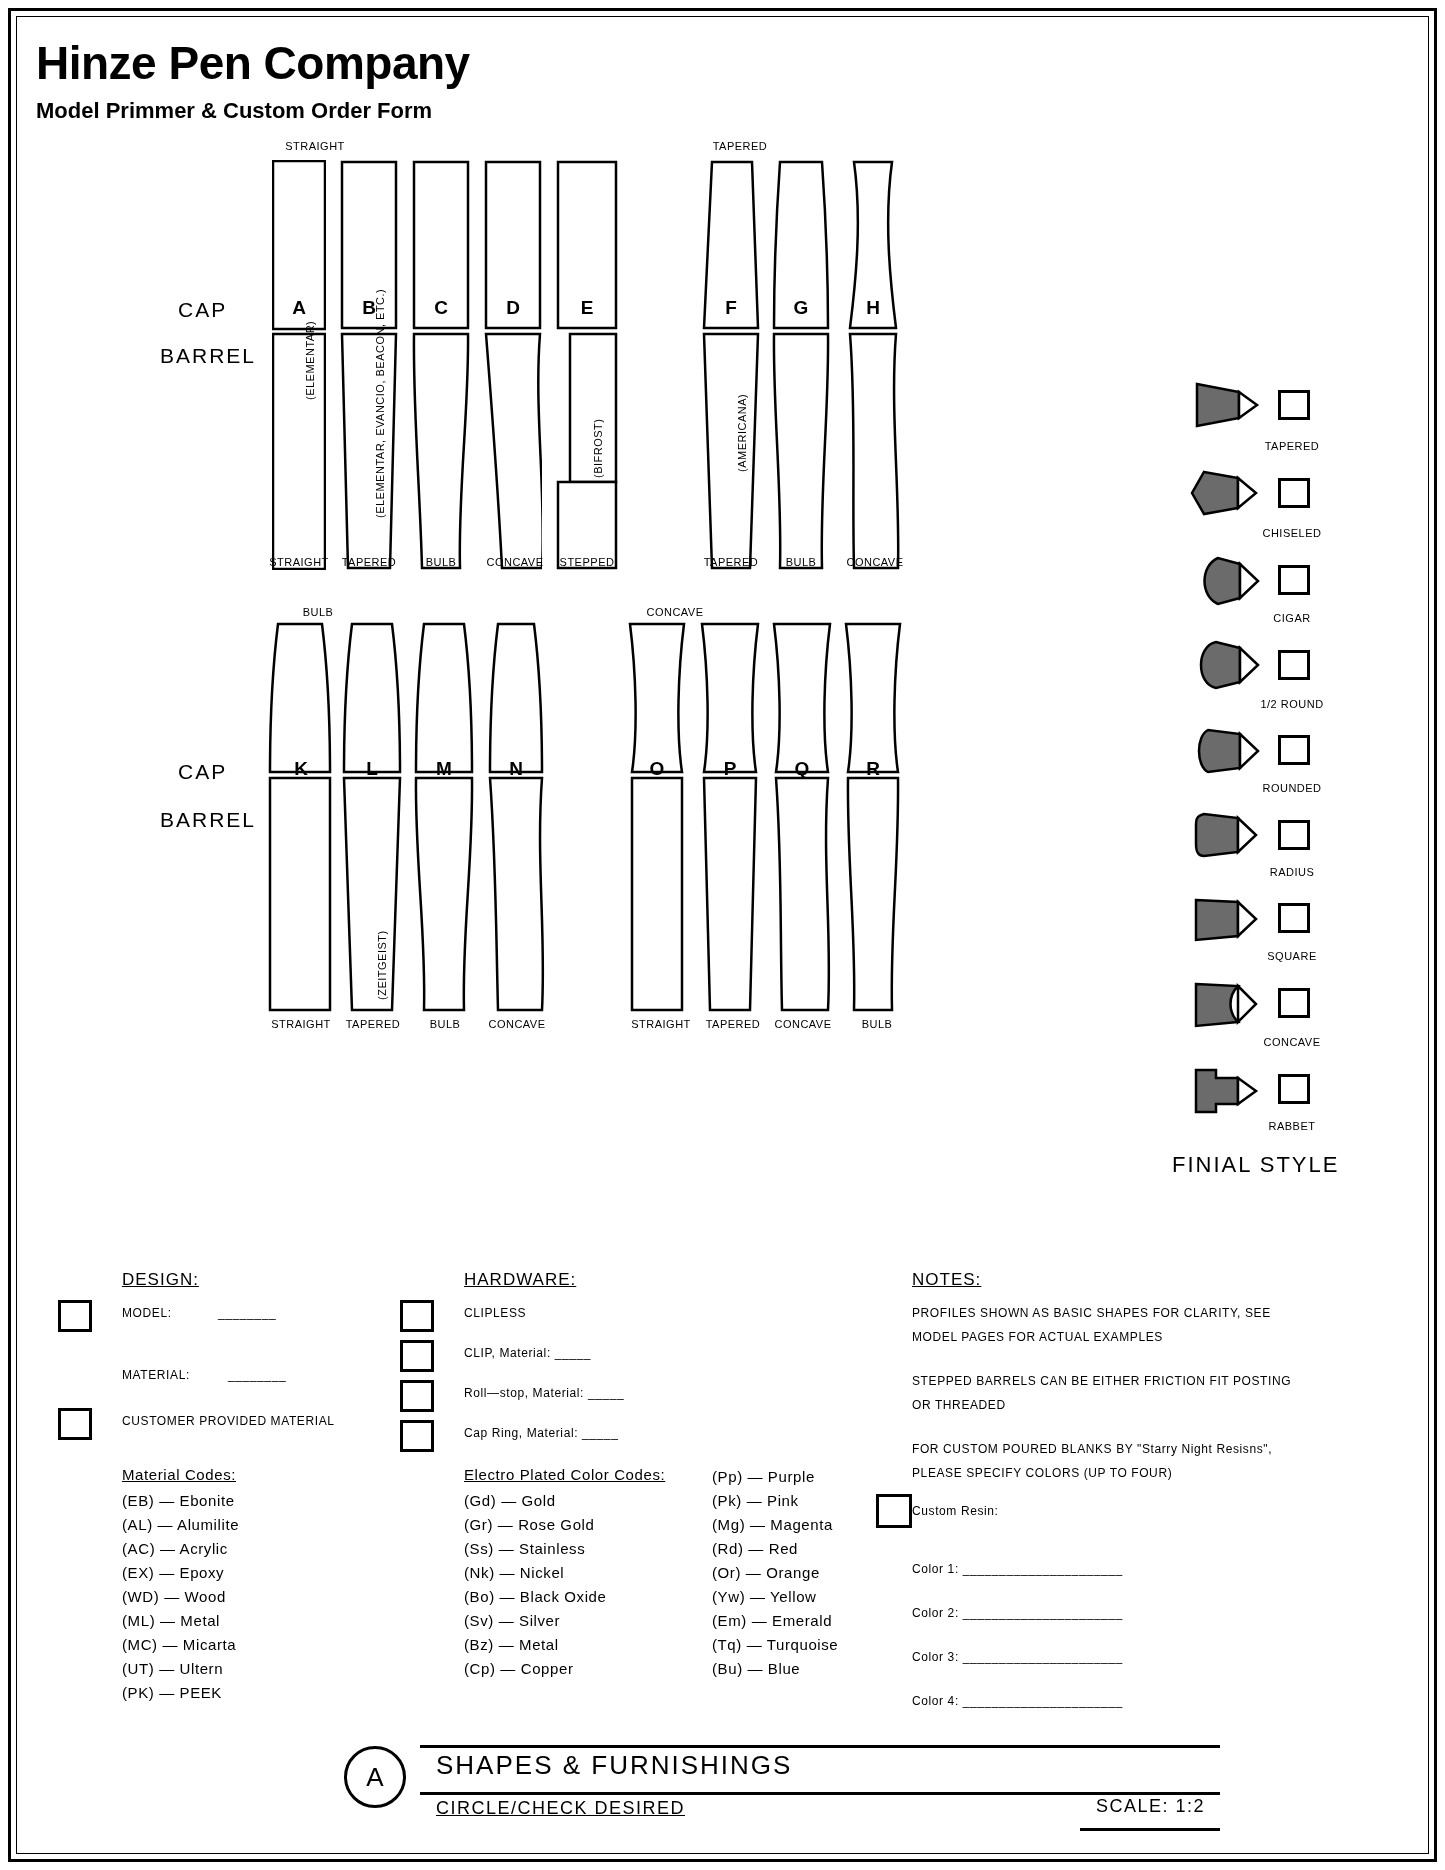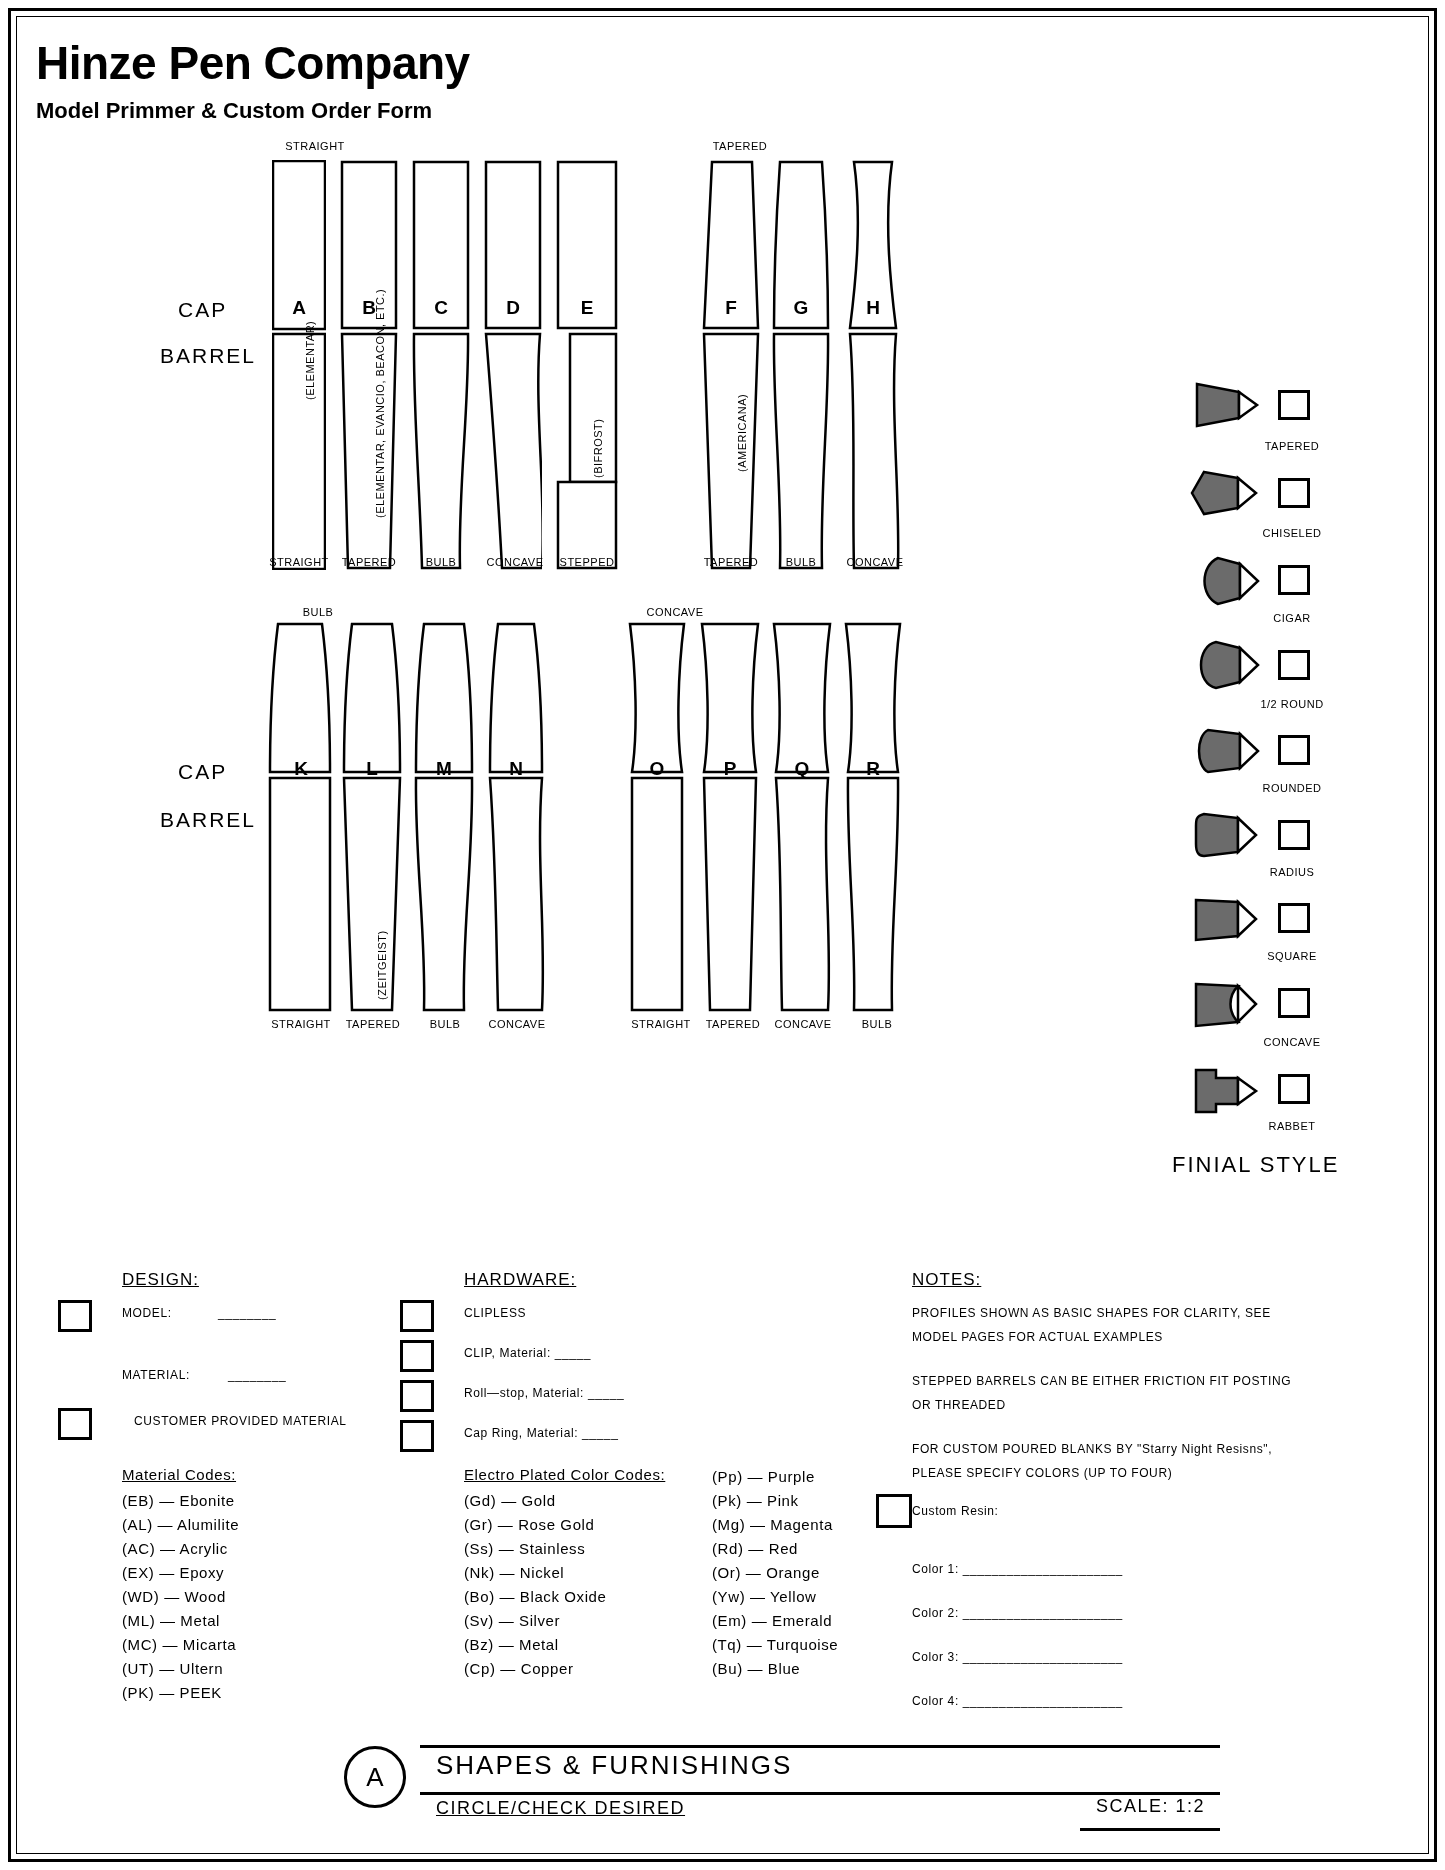--- a/index.html
+++ b/index.html
@@ -291,21 +291,21 @@
 
   <div class="finial-title" style="left:1172px;top:1152px;">FINIAL  STYLE</div>
 
   <div class="sec-h" style="left:122px;top:1270px;">DESIGN:</div>
   <div class="chk" style="left:58px;top:1300px;width:34px;height:32px;"></div>
   <div class="txt" style="left:122px;top:1306px;">MODEL:</div>
   <div class="txt" style="left:218px;top:1306px;">________</div>
   <div class="txt" style="left:122px;top:1368px;">MATERIAL:</div>
   <div class="txt" style="left:228px;top:1368px;">________</div>
   <div class="chk" style="left:58px;top:1408px;width:34px;height:32px;"></div>
-  <div class="txt" style="left:122px;top:1414px;margin-left:12px;">CUSTOMER PROVIDED MATERIAL</div>
+  <div class="txt" style="left:122px;top:1414px;">CUSTOMER PROVIDED MATERIAL</div>
 
   <div class="txt-s u" style="left:122px;top:1466px;">Material Codes:</div>
   <div class="txt-s" style="left:122px;top:1492px;">(EB)  —  Ebonite</div>
   <div class="txt-s" style="left:122px;top:1516px;">(AL)  —  Alumilite</div>
   <div class="txt-s" style="left:122px;top:1540px;">(AC)  —  Acrylic</div>
   <div class="txt-s" style="left:122px;top:1564px;">(EX)  —  Epoxy</div>
   <div class="txt-s" style="left:122px;top:1588px;">(WD)  —  Wood</div>
   <div class="txt-s" style="left:122px;top:1612px;">(ML)  —  Metal</div>
   <div class="txt-s" style="left:122px;top:1636px;">(MC)  —  Micarta</div>
   <div class="txt-s" style="left:122px;top:1660px;text-align:right;">(UT)  —  Ultern</div>

